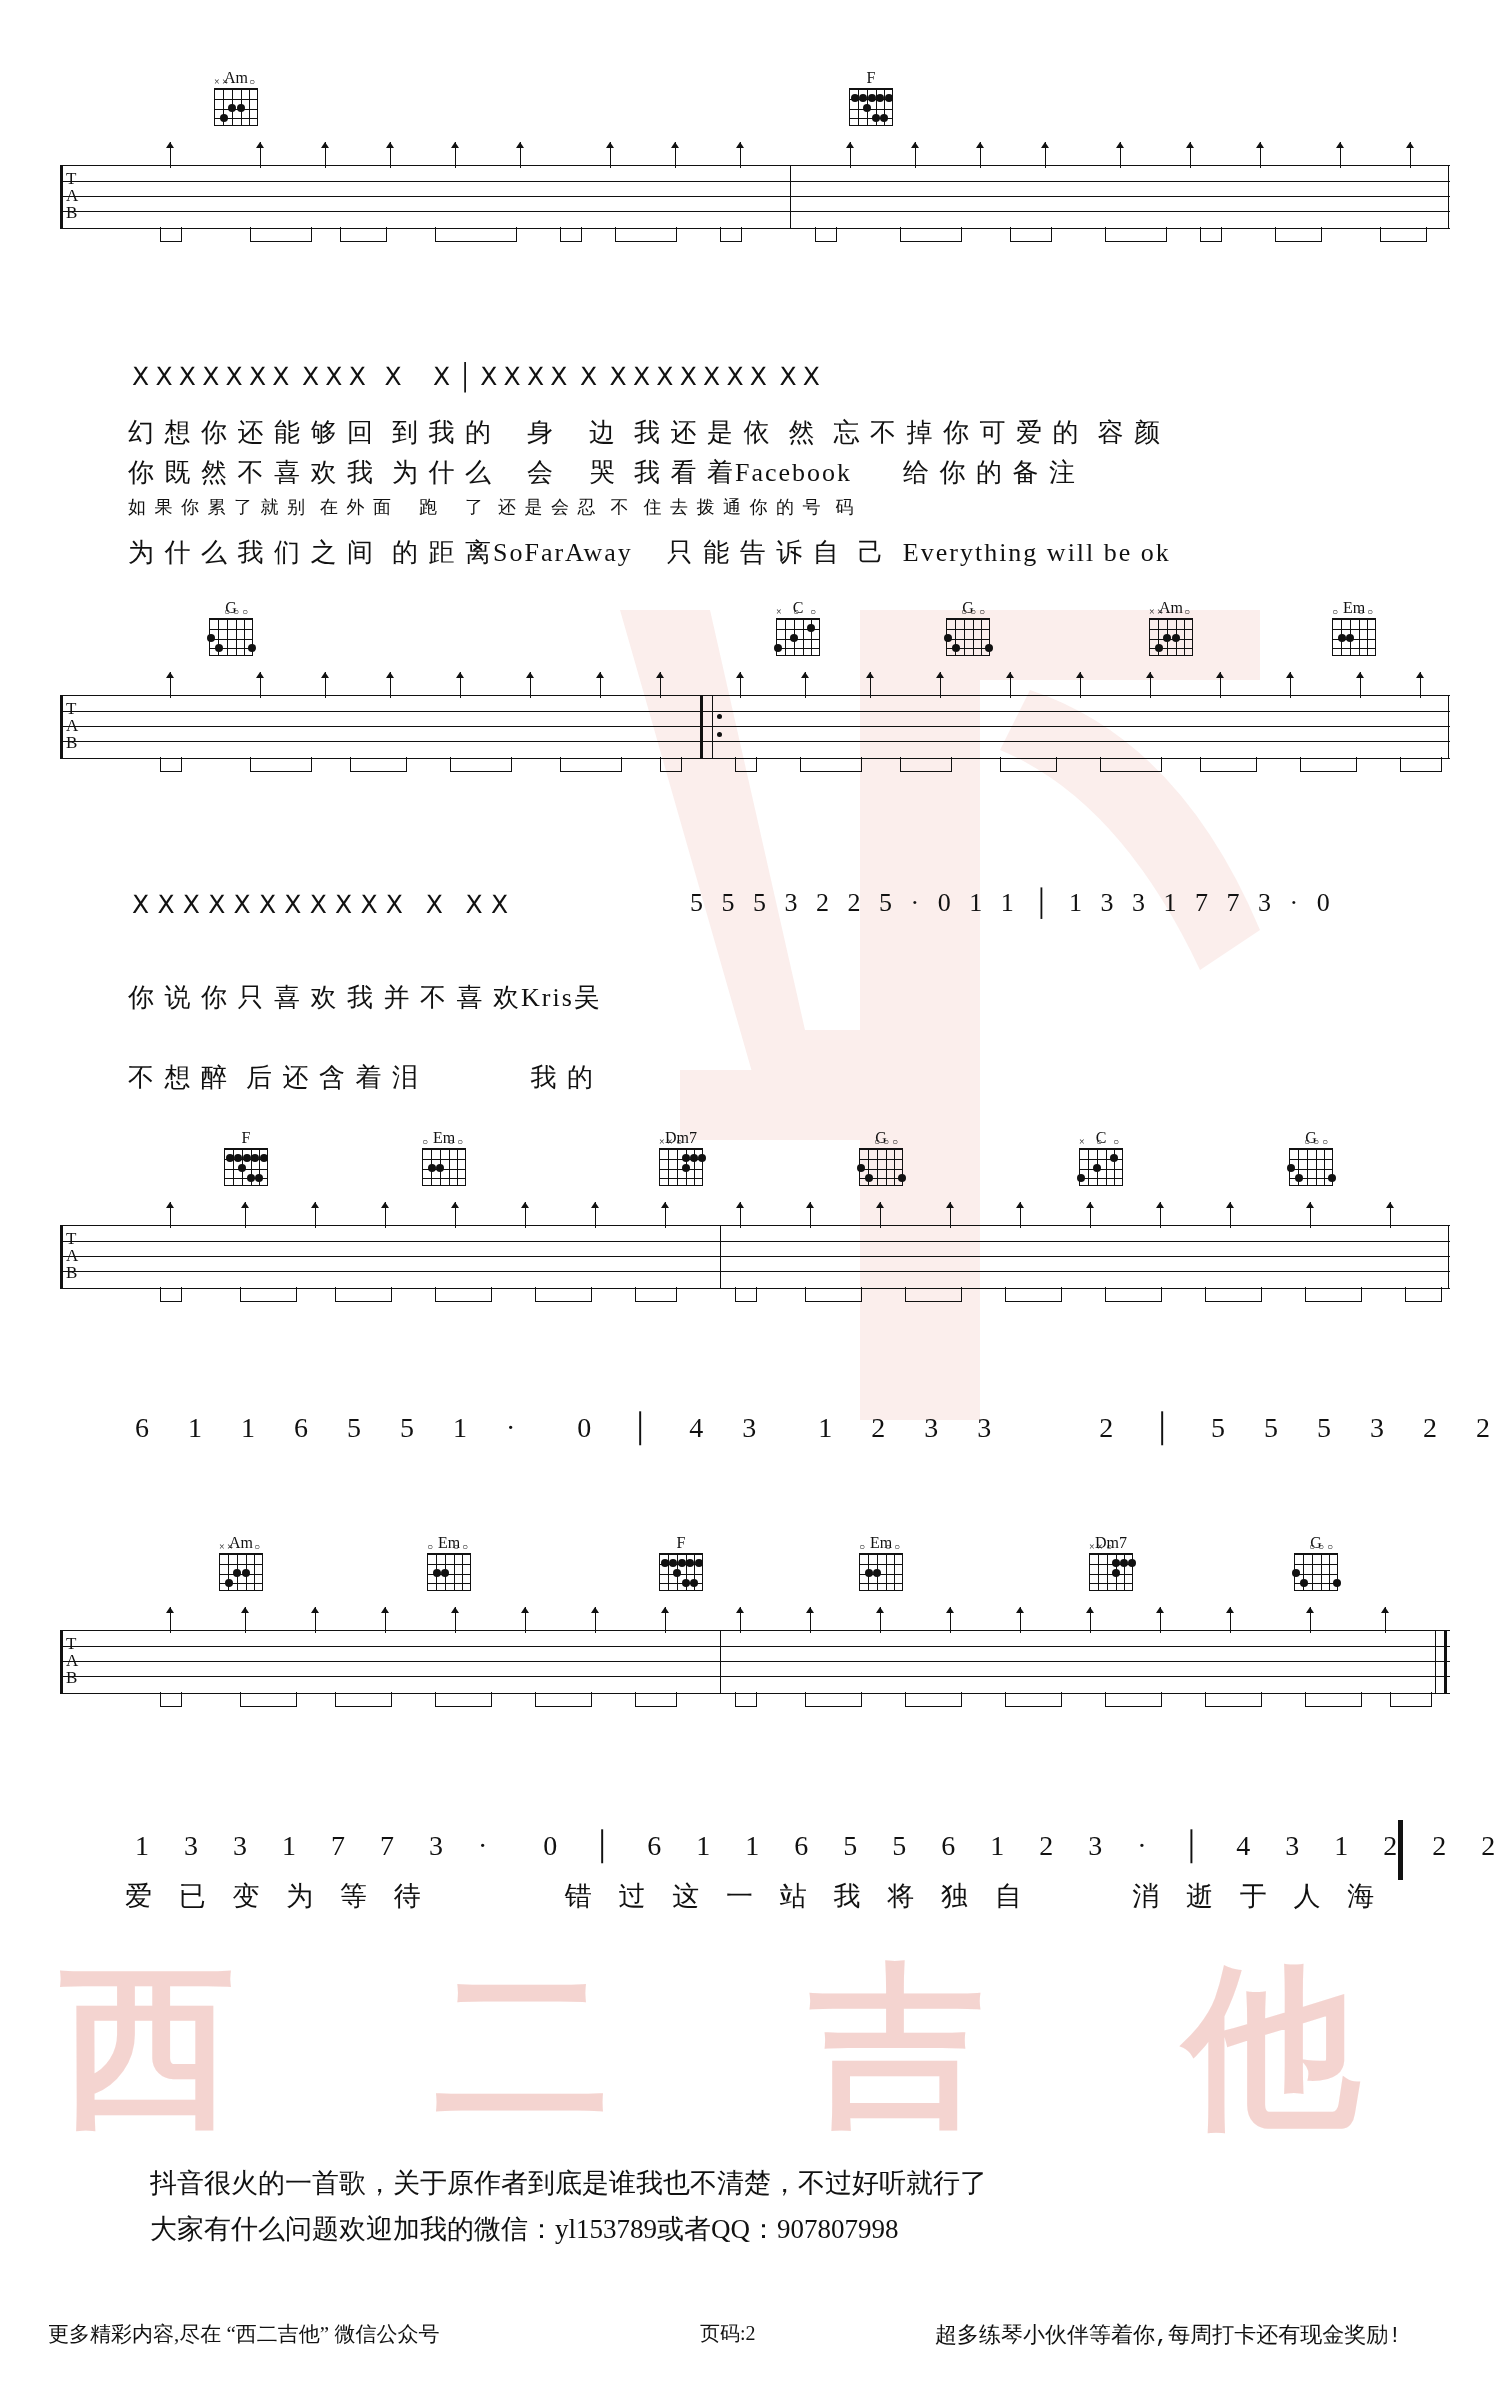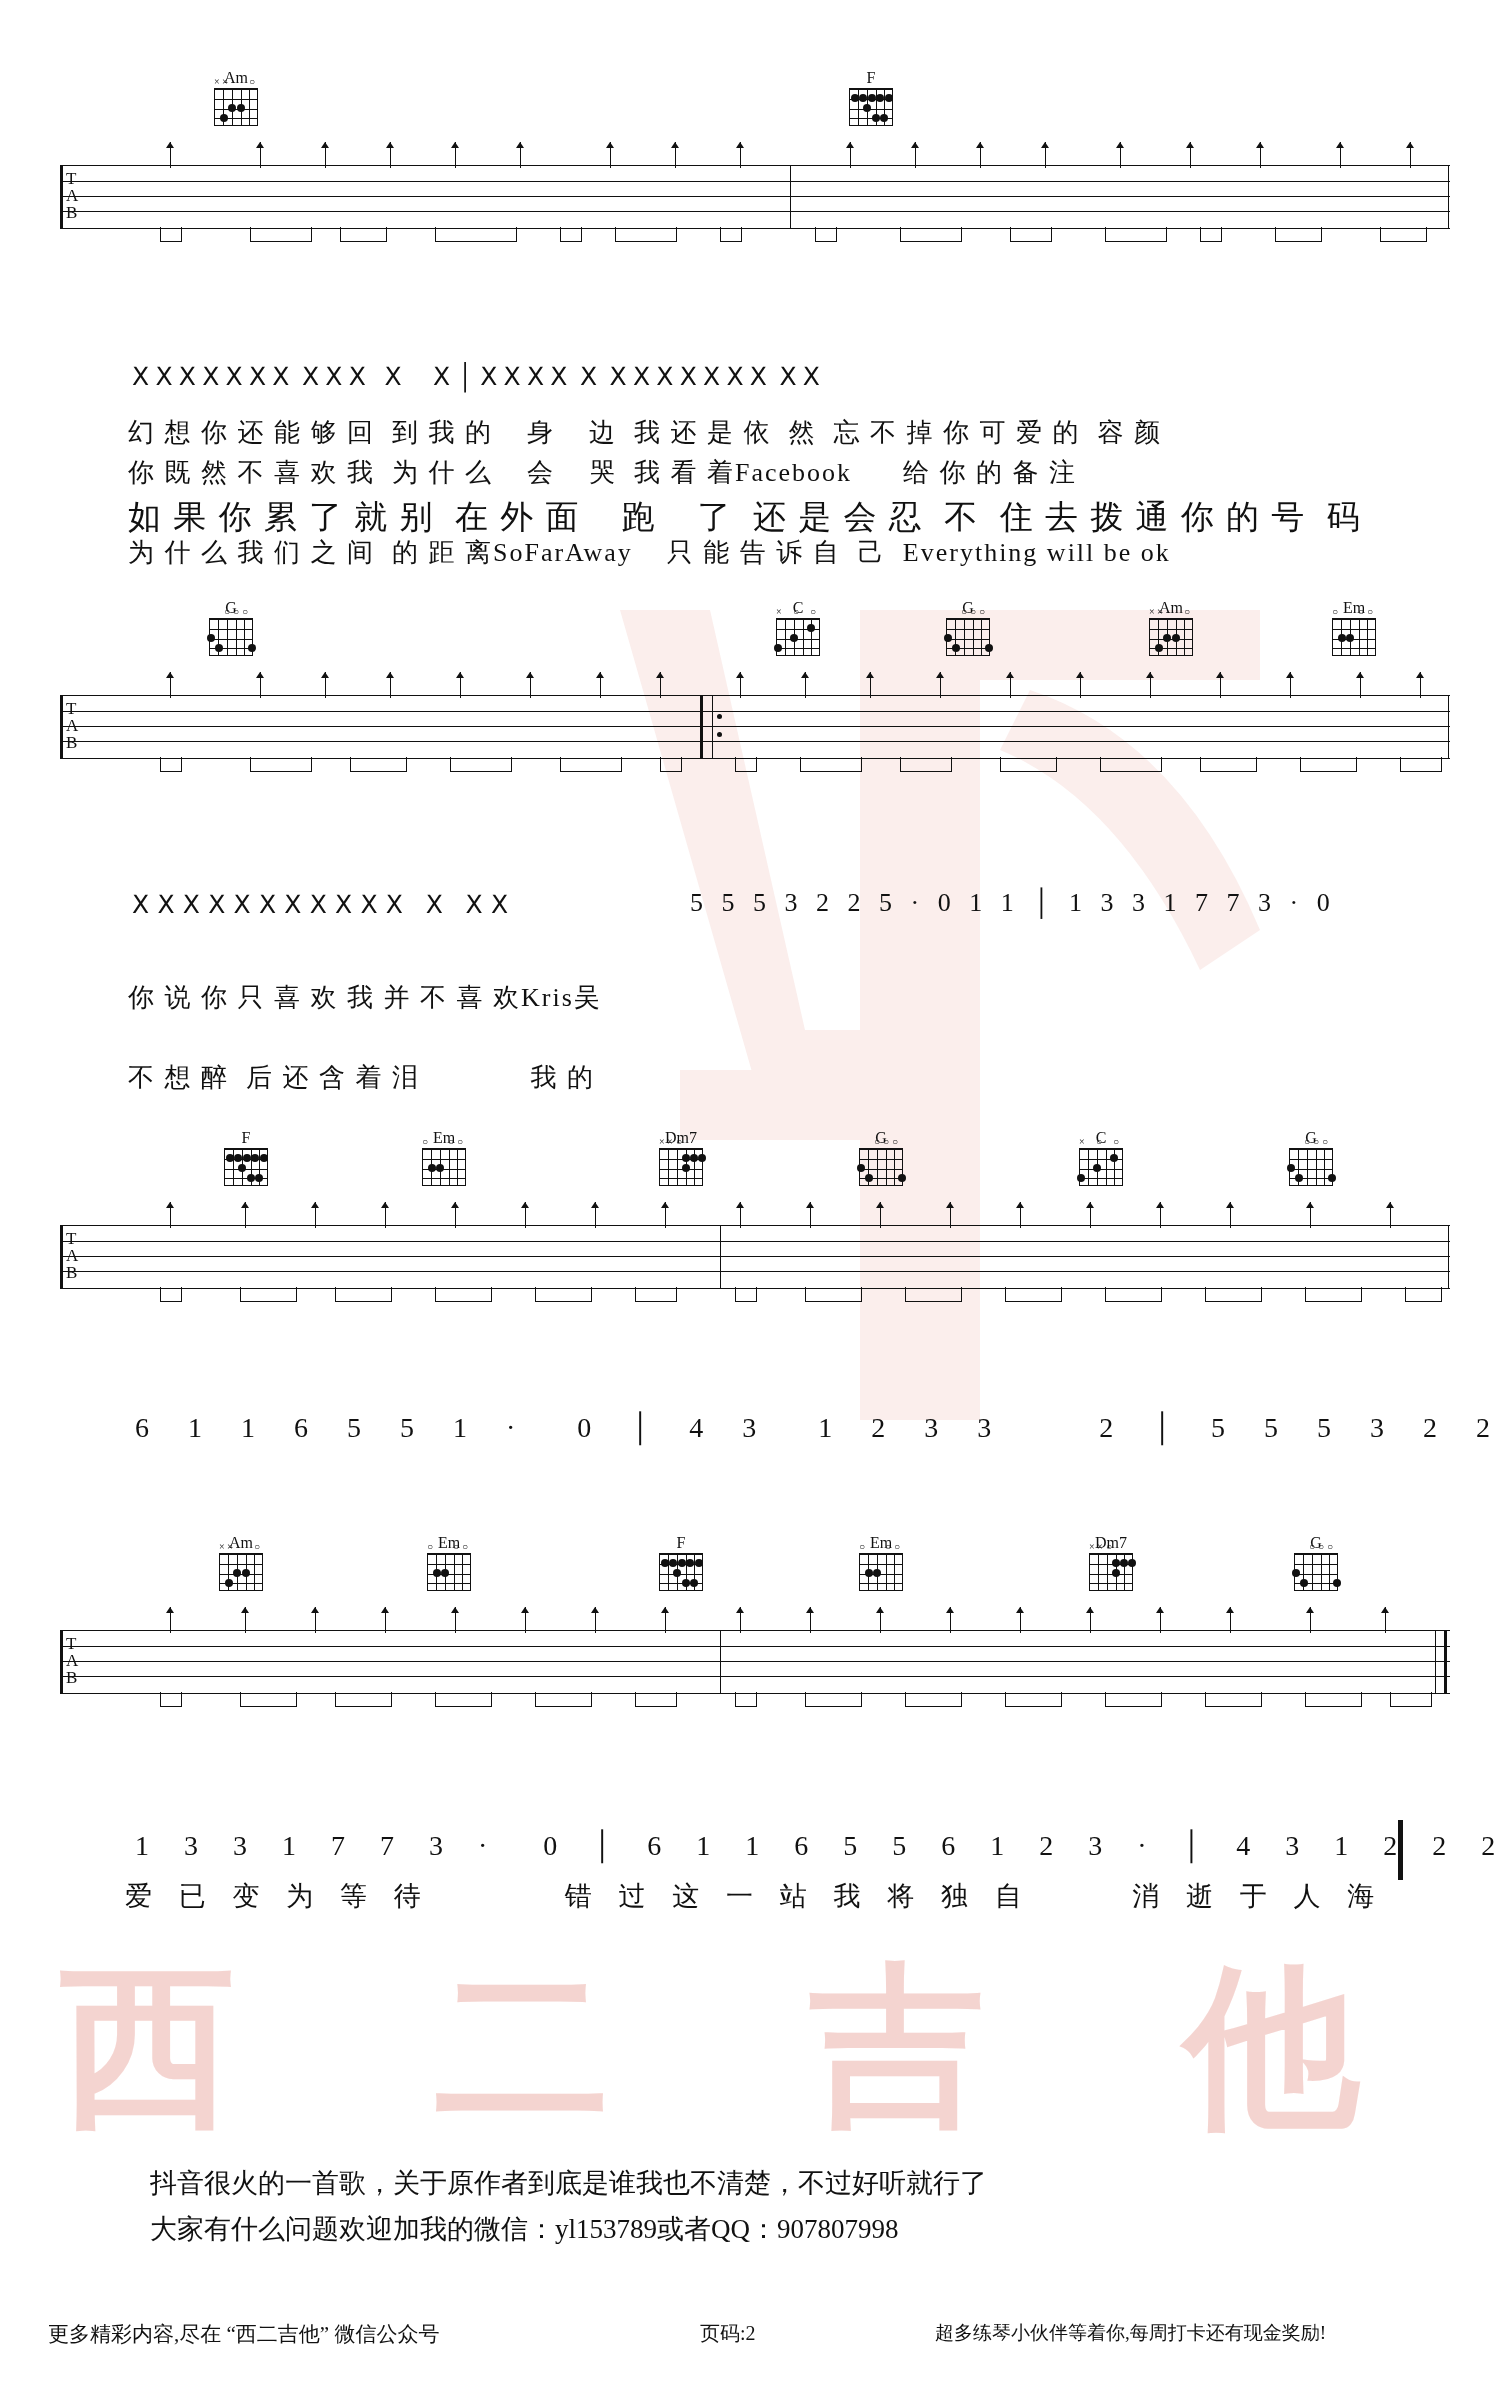--- a/index.html
+++ b/index.html
@@ -63,21 +63,21 @@
   .vbar{position:absolute;width:0;border-left:1.6px solid #111;}
 
   
   .note{
     position:absolute;left:150px;top:2160px;width:1250px;
     font-family:"Liberation Serif",serif;font-size:27px;line-height:46px;color:#111;
   }
   .footbar{position:absolute;left:0;top:2320px;width:1500px;height:40px;}
   .footbar .fl{position:absolute;left:48px;top:0;font-size:21px;font-family:"Liberation Serif",serif;}
   .footbar .fc{position:absolute;left:700px;top:0;font-size:20px;font-family:"Liberation Serif",serif;}
-  .footbar .fr{position:absolute;left:935px;top:0;font-size:19px;font-family:Liberation Serif, serif;}
+  .footbar .fr{position:absolute;left:935px;top:0;font-size:22px;font-family:Liberation Mono, monospace;}
 </style>
 </head>
 <body>
 
 <div class="sheet">
 
   <svg class="wm-mark" viewBox="0 0 760 830">
     <g fill="#f0c6c0" opacity="0.85">
       <path d="M60 10 L150 10 L245 430 L330 430 L330 500 L200 500 Z"></path>
       <path d="M300 10 L420 10 L420 820 L300 820 Z"></path>
@@ -179,21 +179,21 @@
       <div class="downtail" style="left:1045px;top:157px;width:60px;"></div>
       <div class="downtail" style="left:1140px;top:157px;width:20px;"></div>
       <div class="downtail" style="left:1215px;top:157px;width:45px;"></div>
       <div class="downtail" style="left:1320px;top:157px;width:45px;"></div>
     </div>
   </div>
 
   <div class="xrow" style="left:132px;top:362px;">Ⅹ Ⅹ Ⅹ Ⅹ Ⅹ Ⅹ Ⅹ  Ⅹ Ⅹ Ⅹ   Ⅹ     Ⅹ │ Ⅹ Ⅹ Ⅹ Ⅹ  Ⅹ  Ⅹ Ⅹ Ⅹ Ⅹ Ⅹ Ⅹ Ⅹ  Ⅹ Ⅹ</div>
   <div class="lyrline" style="left:128px;top:415px;font-size:26px;letter-spacing:2px;">幻 想 你 还 能 够 回  到 我 的    身    边  我 还 是 依  然  忘 不 掉 你 可 爱 的  容 颜</div>
   <div class="lyrline" style="left:128px;top:455px;font-size:26px;letter-spacing:2px;">你 既 然 不 喜 欢 我  为 什 么    会    哭  我 看 着Facebook      给 你 的 备 注</div>
-  <div class="lyrline" style="left:128px;top:495px;font-size:33px;letter-spacing:2px;">如 果 你 累 了 就 别  在 外 面    跑    了  还 是 会 忍  不  住 去 拨 通 你 的 号  码</div>
+  <div class="lyrline" style="left:128px;top:495px;font-size:18px;letter-spacing:2px;">如 果 你 累 了 就 别  在 外 面    跑    了  还 是 会 忍  不  住 去 拨 通 你 的 号  码</div>
   <div class="lyrline" style="left:128px;top:535px;font-size:26px;letter-spacing:2px;">为 什 么 我 们 之 间  的 距 离SoFarAway    只 能 告 诉 自  己  Everything will be ok</div>
 
   <div class="system" style="left:60px;top:600px;width:1390px;height:210px;">
     <div class="chord" style="left:145px;top:0;">
       <div class="cname">G</div>
       <div class="grid">
         <span class="mark" style="left:14px;">○</span>
           <span class="mark" style="left:23px;">○</span>
           <span class="mark" style="left:32px;">○</span>
         <i style="left:8.4px;"></i>

